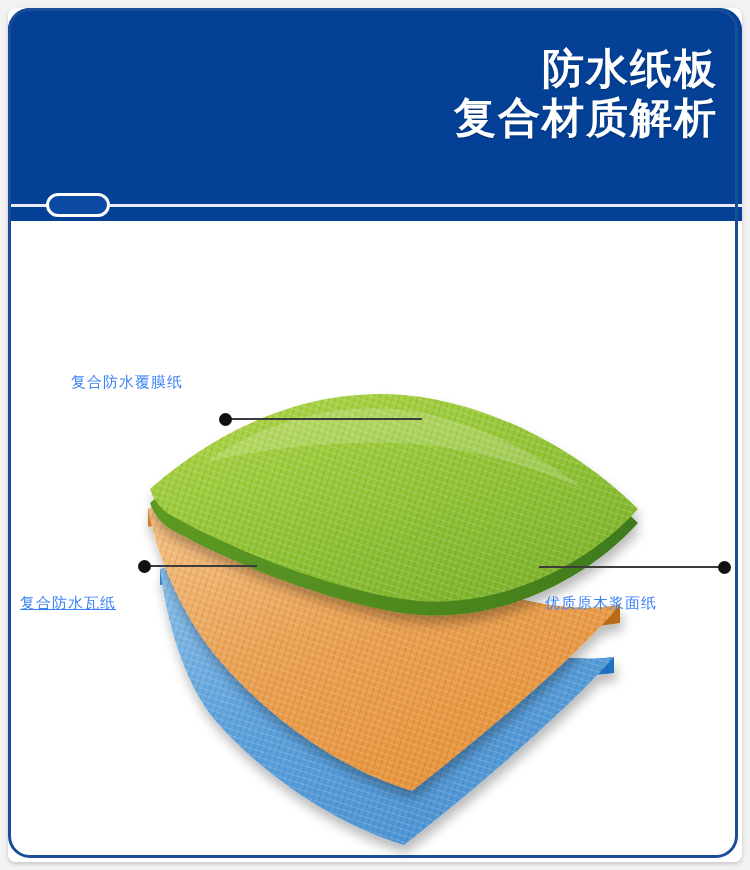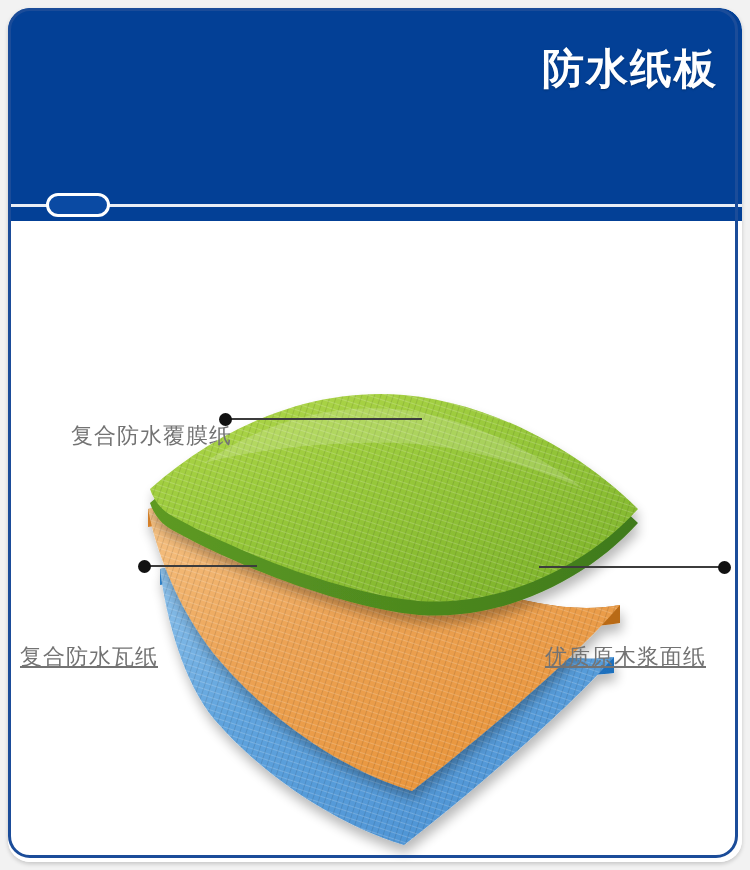--- a/index.html
+++ b/index.html
@@ -23,21 +23,21 @@
     overflow: hidden;
   }
 
   
   .card {
     position: absolute;
     left: 8px;
     top: 8px;
     width: 734px;
     height: 854px;
-    border-radius: 22px;
+    border-radius: 8px;
     background: #ffffff;
     box-shadow: 0 2px 4px rgba(0,0,0,0.18);
     overflow: hidden;
   }
 
   
   .frame-outline {
     position: absolute;
     left: 8px;
     top: 8px;
@@ -116,30 +116,29 @@
     position: absolute;
     left: 0;
     top: 0;
     width: 734px;
     height: 641px;
   }
 
   
   .label {
     position: absolute;
-    color: #737373;
-    font-size: 22px;
+    color: #3b82f6;
+    font-size: 15px;
     font-weight: 500;
     letter-spacing: 1px;
     white-space: nowrap;
-    margin-top: 48px;
   }
   .label-top   { left: 63px;  top: 152px; }
   .label-left  { left: 12px;  top: 373px; text-decoration: underline; }
-  .label-right { left: 537px; top: 373px; text-decoration: underline; }
+  .label-right { left: 537px; top: 373px; }
 
   
   .leader-line {
     position: absolute;
     height: 2px;
     background: #3c3c3c;
   }
   .leader-dot {
     position: absolute;
     width: 13px;
@@ -160,20 +159,21 @@
 </head>
 <body>
 
 <div class="page">
 
   <div class="card">
 
     <div class="header">
       <div class="header-title">
         <span>防水纸板</span>
+        <span class="line2">复合材质解析</span>
       </div>
       <div class="header-rule"></div>
       <div class="header-pill"></div>
     </div>
 
     <div class="body">
 
       <div class="illus">
         <svg width="734" height="641" viewBox="0 0 734 641" xmlns="http://www.w3.org/2000/svg">
           <defs>

